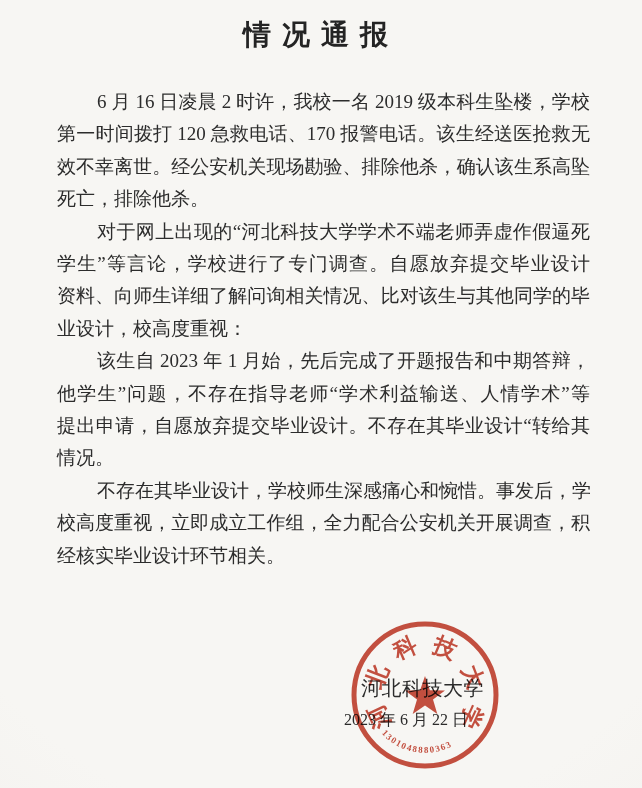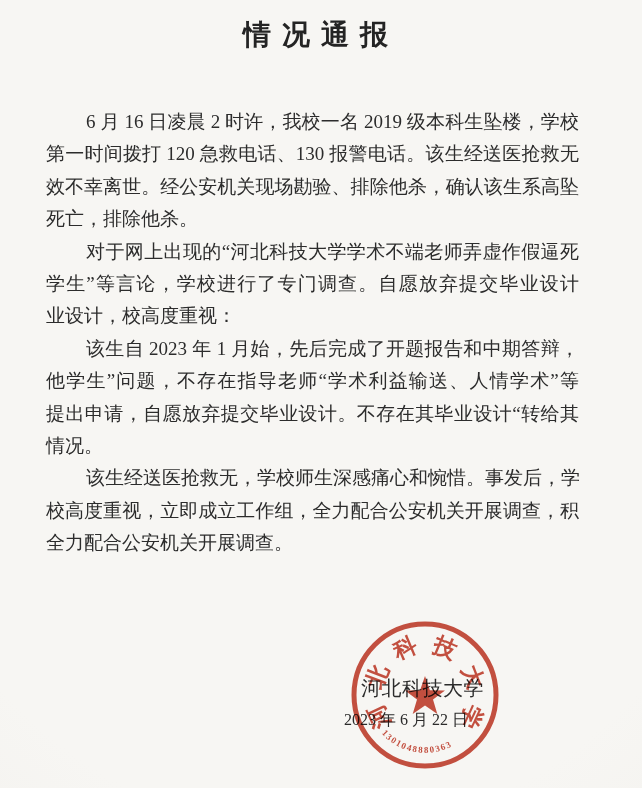--- a/index.html
+++ b/index.html
@@ -14,21 +14,21 @@
   .title{
     position:absolute;top:16px;left:0;width:100%;
     text-align:center;
     font-family:"Liberation Sans","DejaVu Sans",sans-serif;
     font-weight:700;font-size:28px;letter-spacing:11px;
     padding-left:0;box-sizing:border-box;
     color:#242424;
     margin:0;
   }
   .doc-body{
-    position:absolute;left:46px;top:86px;width:533px;margin-top:20px;
+    position:absolute;left:57px;top:86px;width:533px;
   }
   .line{
     font-size:19px;line-height:32.4px;
     text-align:justify;text-align-last:justify;
     white-space:nowrap;
     color:#2c2c2c;
   }
   .line.last{text-align-last:left;}
   .line.first{text-indent:40px;}
   .sig-org{
@@ -48,39 +48,40 @@
 </head>
 <body>
 
 <div class="page">
 
   <h1 class="title">情况通报</h1>
 
   <div class="doc-body">
     <div>
       <div class="line first">6 月 16 日凌晨 2 时许，我校一名 2019 级本科生坠楼，学校</div>
-      <div class="line">第一时间拨打 120 急救电话、130 报警电话。该生经送医抢救无</div>
+      <div class="line">第一时间拨打 120 急救电话、170 报警电话。该生经送医抢救无</div>
       <div class="line">效不幸离世。经公安机关现场勘验、排除他杀，确认该生系高坠</div>
       <div class="line last">死亡，排除他杀。</div>
     </div>
     <div>
       <div class="line first">对于网上出现的“河北科技大学学术不端老师弄虚作假逼死</div>
       <div class="line">学生”等言论，学校进行了专门调查。自愿放弃提交毕业设计</div>
+      <div class="line">资料、向师生详细了解问询相关情况、比对该生与其他同学的毕</div>
       <div class="line last">业设计，校高度重视：</div>
     </div>
     <div>
       <div class="line first">该生自 2023 年 1 月始，先后完成了开题报告和中期答辩，</div>
       <div class="line">他学生”问题，不存在指导老师“学术利益输送、人情学术”等</div>
       <div class="line">提出申请，自愿放弃提交毕业设计。不存在其毕业设计“转给其</div>
       <div class="line last">情况。</div>
     </div>
     <div>
-      <div class="line first">该生经送医抢救无，学校师生深感痛心和惋惜。事发后，学</div>
+      <div class="line first">不存在其毕业设计，学校师生深感痛心和惋惜。事发后，学</div>
       <div class="line">校高度重视，立即成立工作组，全力配合公安机关开展调查，积</div>
-      <div class="line last">全力配合公安机关开展调查。</div>
+      <div class="line last">经核实毕业设计环节相关。</div>
     </div>
   </div>
 
   <div class="sig-org">河北科技大学</div>
   <div class="sig-date">2023 年 6 月 22 日</div>
 
   <svg class="seal" viewBox="-80 -80 160 160" width="160" height="160" aria-hidden="true">
     <circle r="71" fill="none" stroke-width="5" stroke="#c23a28"></circle>
     <g fill="#c23a28">
       <text x="-46.2" y="21.6" font-size="23" text-anchor="middle" dominant-baseline="central" transform="rotate(-115 -46.2 21.6)">河</text>

